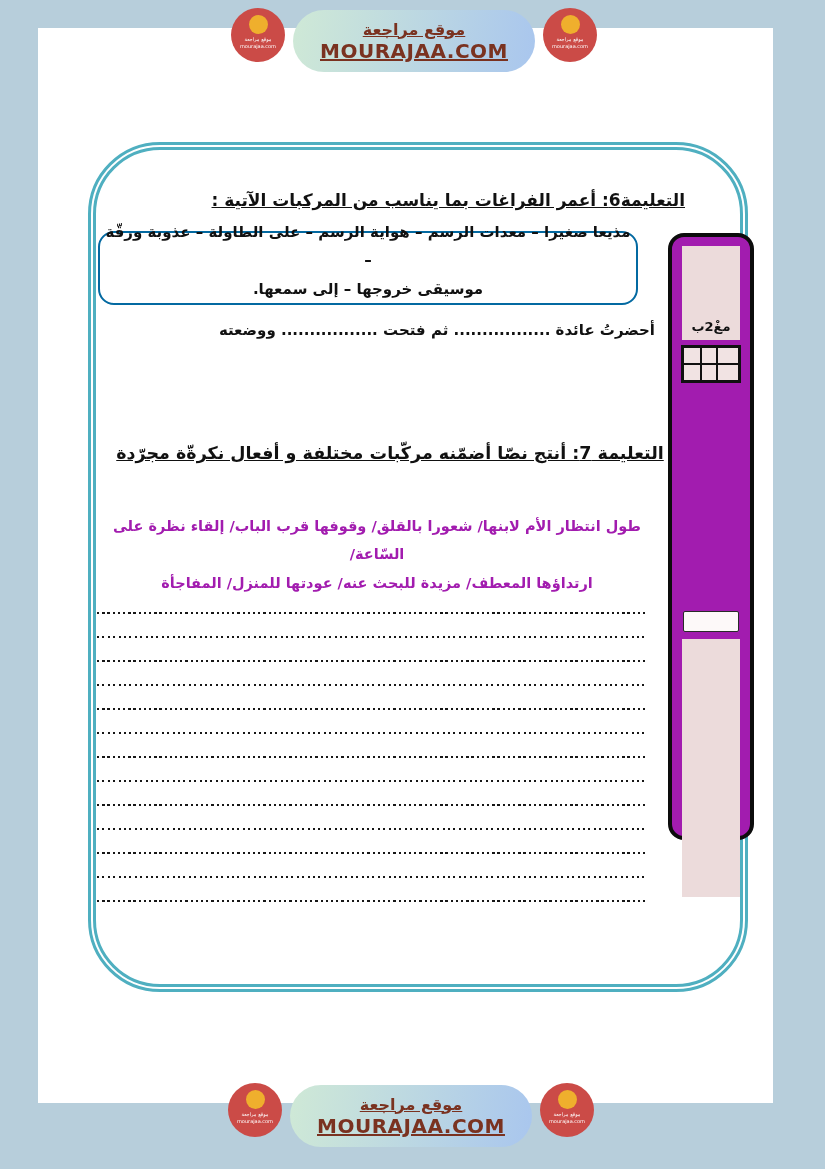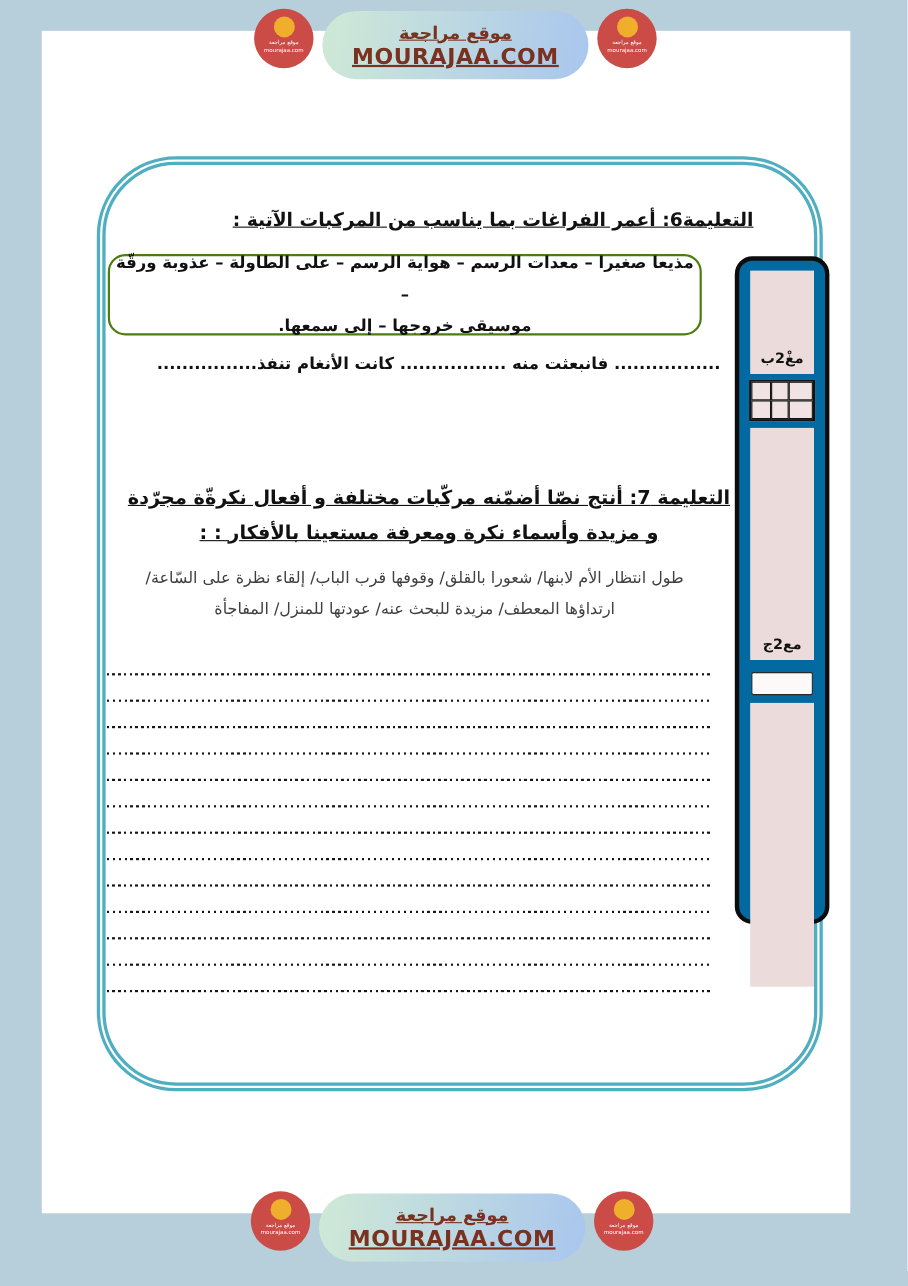--- a/index.html
+++ b/index.html
@@ -30,42 +30,42 @@
   #footer-bar{left:228px;top:1083px;}
 
   
   .frame{position:absolute;left:88px;top:142px;width:660px;height:850px;
          border:8px double var(--frame_teal);border-radius:72px;box-sizing:border-box;background:#fff;}
 
   
   .t6{position:absolute;left:95px;top:190px;width:590px;text-align:right;direction:rtl;
       font-weight:bold;font-size:17px;color:#111;text-decoration:underline;}
   .wordbox{position:absolute;left:98px;top:231px;width:540px;height:74px;box-sizing:border-box;
-           border:2px solid #4d7c0f;border-radius:16px;direction:rtl;text-align:center;
+           border:2px solid #0369a1;border-radius:16px;direction:rtl;text-align:center;
            font-weight:bold;font-size:15px;color:#111;
-           display:flex;flex-direction:column;justify-content:center;line-height:1.9;}
+           display:flex;flex-direction:column;justify-content:flex-end;line-height:1.9;}
   .fill{position:absolute;left:97px;top:318px;width:558px;direction:rtl;text-align:right;
         font-weight:bold;font-size:15px;color:#111;line-height:25px;}
   .fill .l3{padding-right:45px;}
   .t7{position:absolute;left:110px;top:438px;width:560px;text-align:center;direction:rtl;
       font-weight:bold;font-size:17.5px;color:#111;line-height:1.8;}
   .t7 span{text-decoration:underline;}
   .ideas{position:absolute;left:97px;top:512px;width:560px;text-align:center;direction:rtl;
-         font-weight:normal;font-size:14.5px;color:#404040;line-height:1.95;}
+         font-weight:bold;font-size:14.5px;color:#a21caf;line-height:1.95;}
 
   
   .writing{position:absolute;left:97px;top:590px;width:551px;}
   .wline{height:2.4px;margin-top:22px;
          background:repeating-linear-gradient(to right,#161616 0 2.3px,transparent 2.3px 5.2px);}
   .wline:nth-child(even){height:1.6px;
          background:repeating-linear-gradient(to right,#161616 0 2px,transparent 2px 5.4px);}
 
   
   .sidebar{position:absolute;left:668px;top:233px;width:86px;height:607px;box-sizing:border-box;
-           background:#0369a1;border:4px solid #0c0c0c;border-radius:16px;}
+           background:#a21caf;border:4px solid #0c0c0c;border-radius:16px;}
   .pinkblock{position:absolute;left:10px;width:58px;background:var(--sidebar_pink);
              display:flex;flex-direction:column;justify-content:flex-end;align-items:center;}
   .pb-a{top:9px;height:94px;}
   .pb-b{top:152px;height:211px;}
   .pb-c{top:402px;height:258px;}
   .side-code{direction:rtl;font-weight:bold;font-size:13px;color:#111;padding-bottom:6px;}
   .side-table{position:absolute;left:9px;top:108px;width:60px;height:38px;box-sizing:border-box;
               border:2px solid #111;background:#f1e3e3;
               display:grid;grid-template-columns:1fr .9fr 1.2fr;grid-template-rows:1fr 1fr;}
   .side-table .cell{border:1px solid #111;}
@@ -97,26 +97,25 @@
 <div class="frame"></div>
 
 <div class="t6">التعليمة6: أعمر الفراغات بما يناسب من المركبات الآتية :</div>
 
 <div class="wordbox">
   <div>مذيعا صغيرا – معدات الرسم – هواية الرسم – على الطاولة – عذوبة ورقّة –</div>
   <div>موسيقى خروجها – إلى سمعها.</div>
 </div>
 
 <div class="fill">
-  <div>................. فانبعثت منه .................   كانت الأنغام تنفذ................</div>
+  <div>أحضرتُ عائدة ................. ثم فتحت ................. ووضعته</div>
 </div>
 
 <div class="t7">
   <div><span>التعليمة 7: أنتج نصّا أضمّنه مركّبات مختلفة و أفعال نكرةّة مجرّدة</span></div>
-  <div><span>و مزيدة وأسماء نكرة ومعرفة مستعينا بالأفكار : :</span></div>
 </div>
 
 <div class="ideas">
   <div>طول انتظار الأم لابنها/ شعورا بالقلق/ وقوفها قرب الباب/ إلقاء نظرة على السّاعة/</div>
   <div>ارتداؤها المعطف/ مزيدة للبحث عنه/ عودتها للمنزل/ المفاجأة</div>
 </div>
 
 <div class="writing">
     <div class="wline"></div>
     <div class="wline"></div>
@@ -138,23 +137,20 @@
     <div class="side-code">مغْ2ب</div>
   </div>
   <div class="side-table">
     <div class="cell"></div>
     <div class="cell"></div>
     <div class="cell"></div>
     <div class="cell"></div>
     <div class="cell"></div>
     <div class="cell"></div>
   </div>
-  <div class="pinkblock pb-b">
-    <div class="side-code">مع2ج</div>
-  </div>
   <div class="side-box"></div>
   <div class="pinkblock pb-c"></div>
 </div>
 
 <div class="brandbar" id="footer-bar">
   <div class="badge">
     <div class="dot"></div>
     <div class="btxt">موقع مراجعة</div>
     <div class="btxt">mourajaa.com</div>
   </div>

